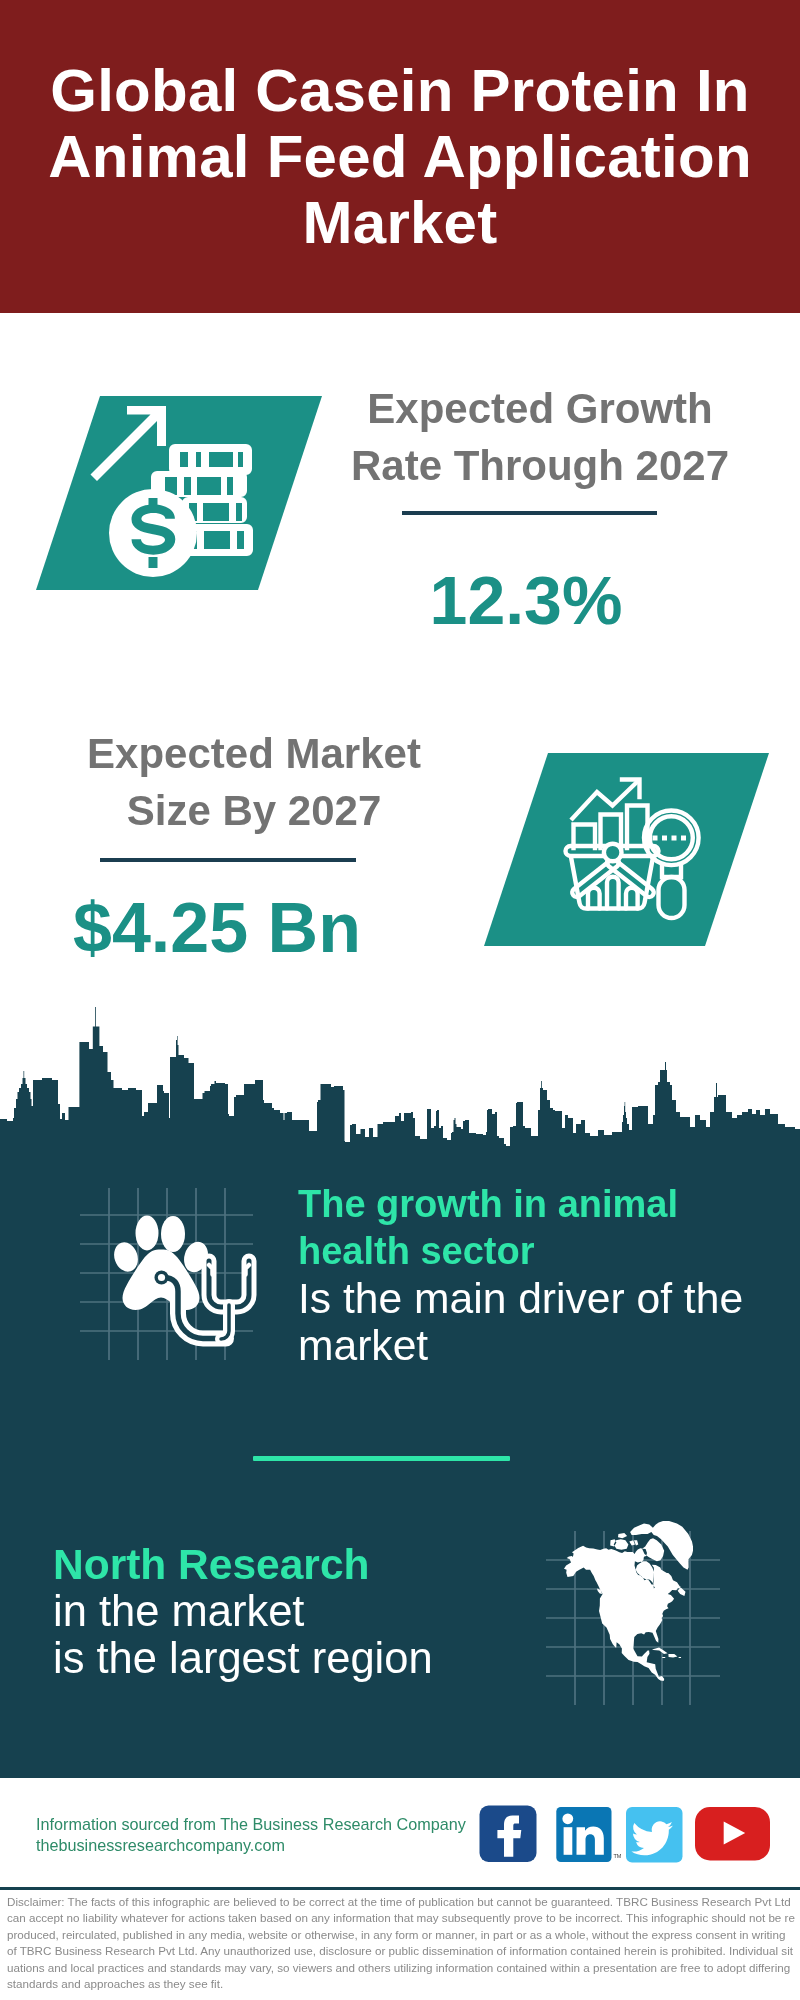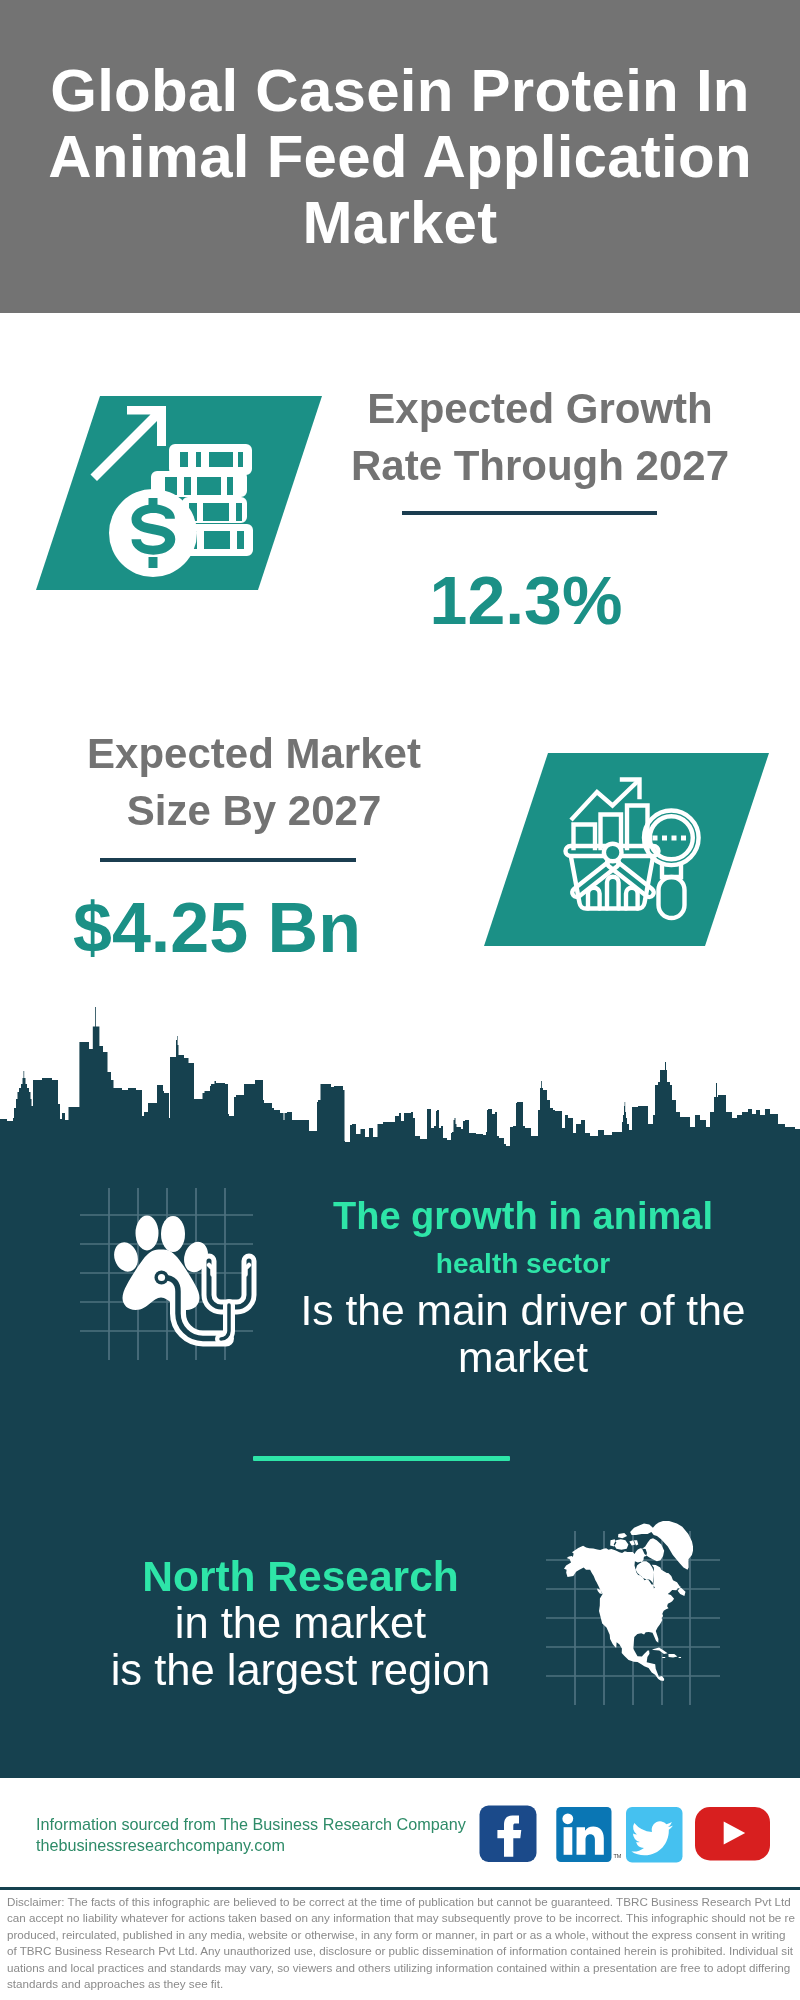--- a/index.html
+++ b/index.html
@@ -2,39 +2,39 @@
 <html><head>
 <meta charset="utf-8">
 <style>
   html,body{margin:0;padding:0;}
   body{width:800px;height:2000px;background:#ffffff;
        font-family:"Liberation Sans",sans-serif;overflow:hidden;
        -webkit-font-smoothing:antialiased;}
   .page{position:relative;width:800px;height:2000px;background:#fff;overflow:hidden;}
 
   
-  .header{position:absolute;left:0;top:0;width:800px;height:313px;background:#737373;}
+  .header{position:absolute;left:0;top:0;width:800px;height:313px;background:#7f1d1d;}
   .header-title{position:absolute;left:0;top:58px;width:800px;text-align:center;
        color:#ffffff;font-size:60px;font-weight:bold;line-height:66px;letter-spacing:.25px;}
 
   
   .para{position:absolute;overflow:visible;}
   .stat-head{position:absolute;color:#737373;font-size:42px;font-weight:bold;
        line-height:57px;text-align:center;}
   .rule{position:absolute;background:#1b3d50;height:4px;}
   .stat-value{position:absolute;color:#1b9086;font-size:68px;font-weight:bold;
        line-height:90px;text-align:center;white-space:nowrap;}
 
   
   .skyline{position:absolute;left:0;top:1020px;width:800px;height:140px;}
 
   
   .darkbody{position:absolute;left:0;top:1150px;width:800px;height:628px;background:#16414f;}
   .grid-svg{position:absolute;}
-  .dk-text{position:absolute;text-align:center;margin-top:12px;}
+  .dk-text{position:absolute;}
   .dk-text .hl{color:#2ee5a8;font-weight:bold;}
   .dk-text .nm{color:#ffffff;font-weight:normal;}
   .greenrule{position:absolute;background:#2ee5a8;height:5px;border-radius:1px;}
 
   
   .src{position:absolute;color:#2e8b68;font-size:16.2px;line-height:21px;}
   .hr-foot{position:absolute;left:0;background:#16414f;height:3px;width:800px;}
   .disclaimer{position:absolute;color:#8a8a8a;font-size:11.65px;line-height:16.4px;
        text-align:left;word-break:break-all;}
 </style>
@@ -180,21 +180,21 @@
         <path d="M209 1265 l3.5 3.5 v6" stroke="#ffffff" stroke-width="4.5"></path>
         <path d="M249 1265 l-3.5 3.5 v6" stroke="#ffffff" stroke-width="4.5"></path>
         <path d="M229 1305 v26 a8 8 0 0 1 -8 8" stroke="#ffffff" stroke-width="12"></path>
         <path d="M229 1305 v26 a8 8 0 0 1 -8 8" stroke="#16414f" stroke-width="3.5"></path>
       </g>
       <circle cx="161.5" cy="1277.5" r="7" fill="#16414f"></circle>
       <circle cx="161.5" cy="1277.5" r="3.6" fill="#ffffff"></circle>
     </svg>
     <div class="dk-text" style="left:298px;top:1181px;width:450px;font-size:42.6px;line-height:47px;">
       <div class="hl" style="font-size:38px;line-height:47px;">The growth in animal</div>
-      <div class="hl" style="font-size:28px;line-height:47px;">health sector</div>
+      <div class="hl" style="font-size:38px;line-height:47px;">health sector</div>
       <div class="nm">Is the main driver of the</div>
       <div class="nm">market</div>
     </div>
   </div>
 
   <div class="greenrule" style="left:253px;top:1456px;width:257px;"></div>
 
   <div>
     <div class="dk-text" style="left:53px;top:1541px;width:495px;font-size:43.5px;line-height:47px;">
       <div class="hl" style="font-size:42.5px;line-height:47px;">North Research</div>

